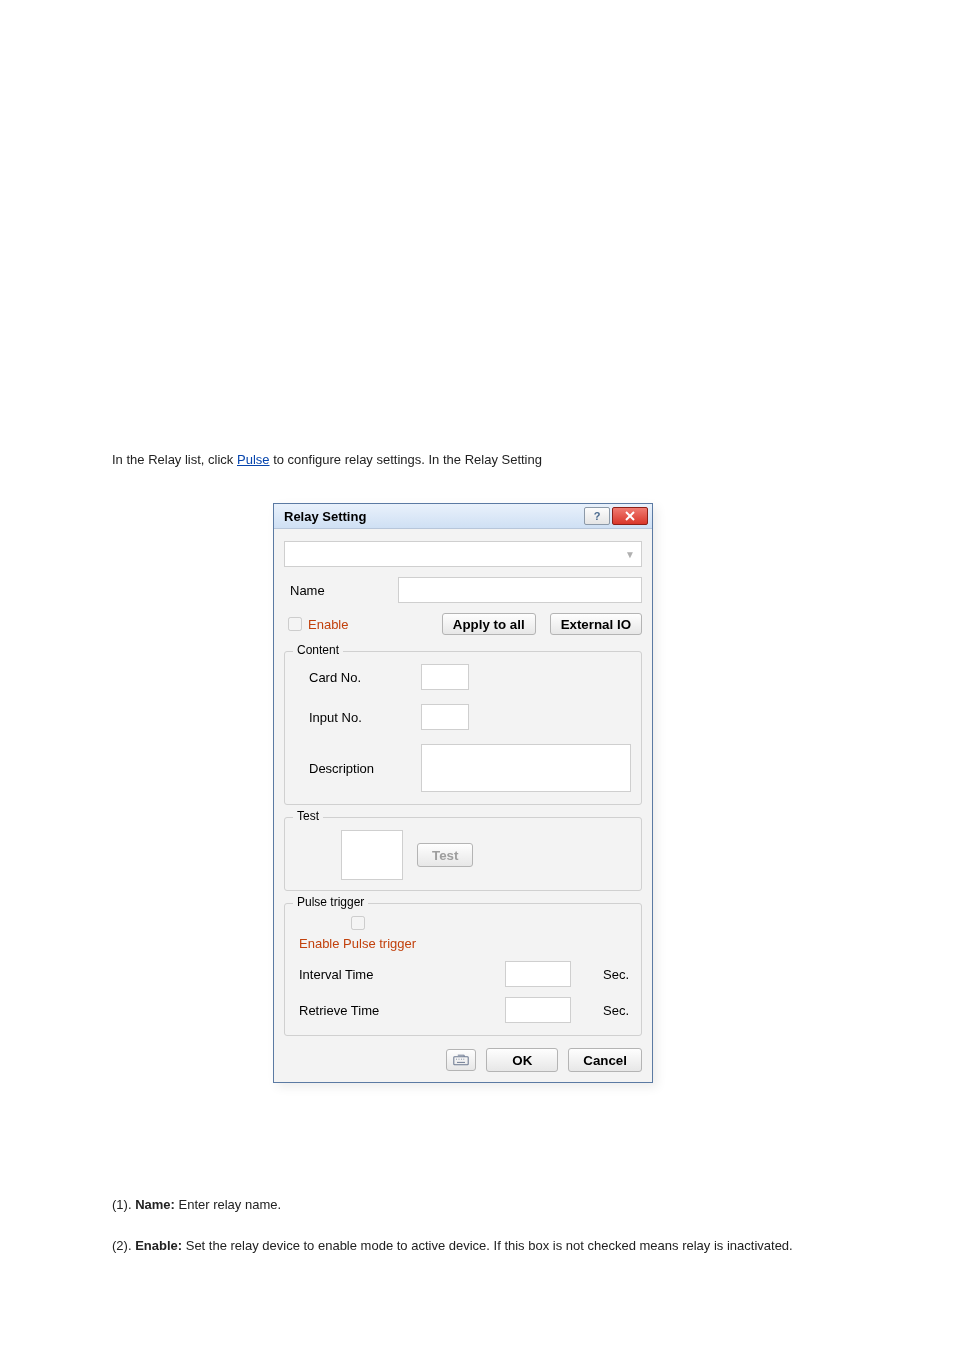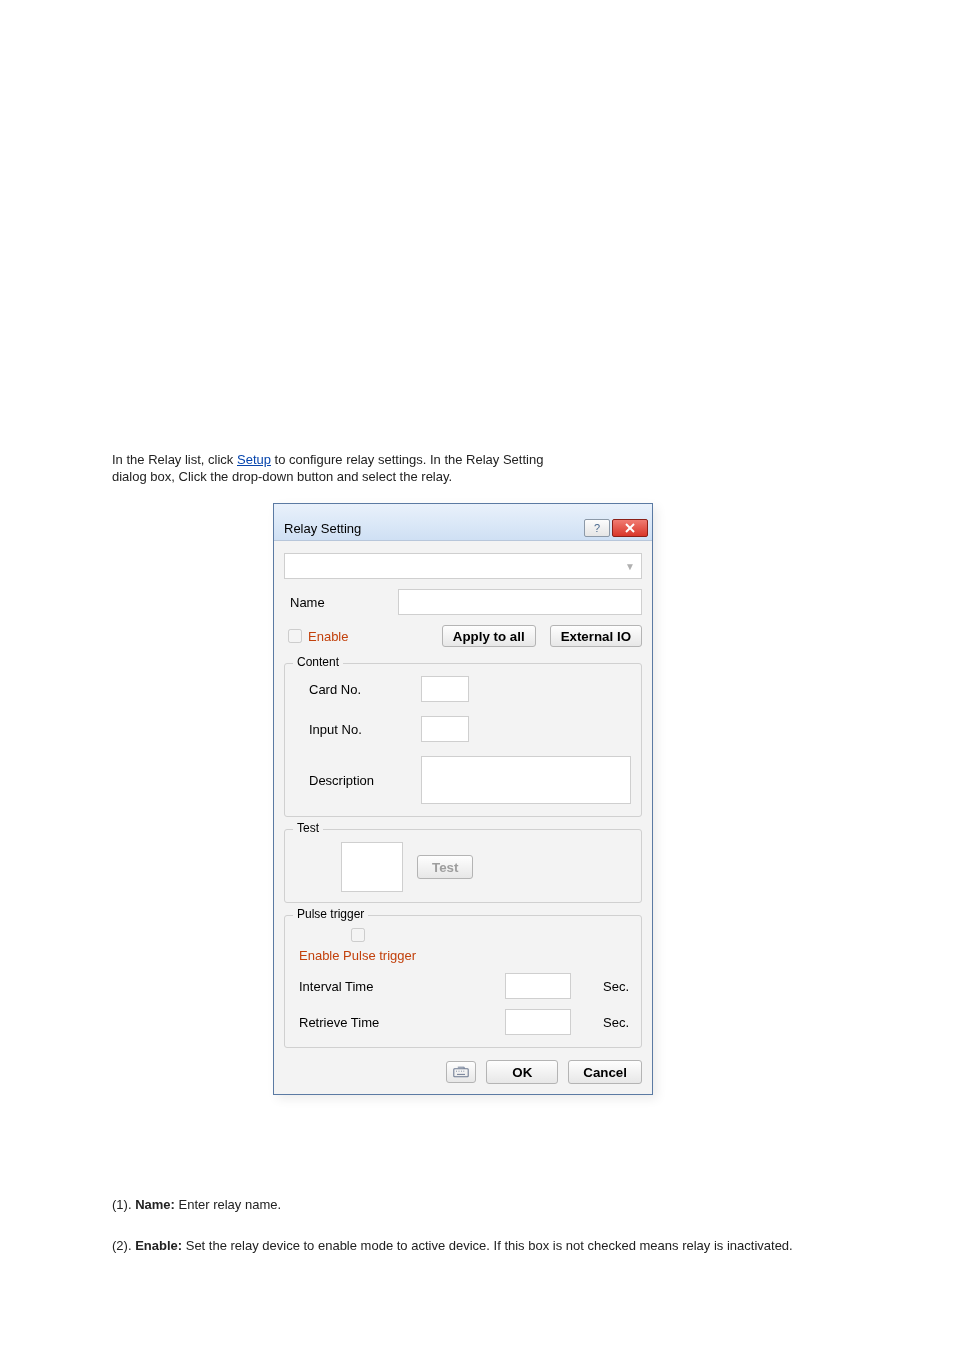--- a/index.html
+++ b/index.html
@@ -2,21 +2,21 @@
 <html><head>
 <meta charset="utf-8">
 <style>
   html,body{margin:0;padding:0;background:#fff;font-family:"Segoe UI",Tahoma,Arial,sans-serif;font-size:13px;color:#000;}
   .page{width:954px;height:1354px;position:relative;margin:0 auto;background:#fff;}
   a.link{color:#0645ad;text-decoration:underline;}
   .intro{position:absolute;left:112px;top:452px;font-size:13px;color:#222;width:730px;}
   .intro-line{margin-top:2px;}
 
   .dialog{position:absolute;left:273px;top:503px;width:378px;border:1px solid #5b7aa3;background:#f3f3f3;box-shadow:4px 4px 10px rgba(0,0,0,.08);}
-  .titlebar{height:24px;background:linear-gradient(#e9f1fb,#cfe0f4);display:flex;align-items:center;padding:12px 4px 0 10px;font-size:13px;border-bottom:1px solid #b7c6da;}
+  .titlebar{height:24px;background:linear-gradient(#e9f1fb,#cfe0f4);display:flex;align-items:center;padding:0 4px 0 10px;font-size:13px;border-bottom:1px solid #b7c6da;font-weight:bold;}
   .titlebar .title{flex:1;}
   .titlebar .sysbtn{margin-left:2px;display:inline-flex;align-items:center;justify-content:center;}
   .help-btn{width:24px;height:16px;background:linear-gradient(#fcfcfc,#e5e5e5);border:1px solid #8c99a8;border-radius:2px;color:#4a6a8f;font-size:11px;}
   .close-btn{width:34px;height:16px;background:linear-gradient(#f07b72,#d9362a);border:1px solid #8b2018;border-radius:2px;color:#fff;}
   .close-btn svg{display:block;}
 
   .client{padding:8px 10px 10px 10px;}
 
   .combo{margin:4px 0 10px 0;height:24px;background:#fff;border:1px solid #cfcfcf;display:flex;align-items:center;justify-content:flex-end;padding-right:6px;}
   .combo .dd{color:#b0b0b0;font-size:10px;}
@@ -59,22 +59,21 @@
   .notes{position:absolute;left:112px;top:1196px;width:740px;font-size:13px;color:#222;}
   .notes p{margin:0 0 20px 0;line-height:1.45;}
   .notes .n1{margin-bottom:22px;}
   .notes b{font-weight:700;}
 </style>
 </head>
 <body>
 <div class="page">
 
 <div class="intro">
-  <span>In the Relay list, click </span><a class="link" href="#">Setup</a><span> to configure relay settings. In the Relay Setting</span>
-  <div class="intro-line">dialog box, Click the drop-down button and select the relay.</div>
+  <span>In the Relay list, click </span><a class="link" href="#">Pulse</a><span> to configure relay settings. In the Relay Setting</span>
 </div>
 
 <div class="dialog">
   <div class="titlebar">
     <span class="title">Relay Setting</span>
     <span class="sysbtn help-btn">?</span>
     <span class="sysbtn close-btn">
       <svg width="34" height="16" viewBox="0 0 34 16">
         <line x1="13" y1="4" x2="21" y2="12" stroke="#fff" stroke-width="2"></line>
         <line x1="21" y1="4" x2="13" y2="12" stroke="#fff" stroke-width="2"></line>

